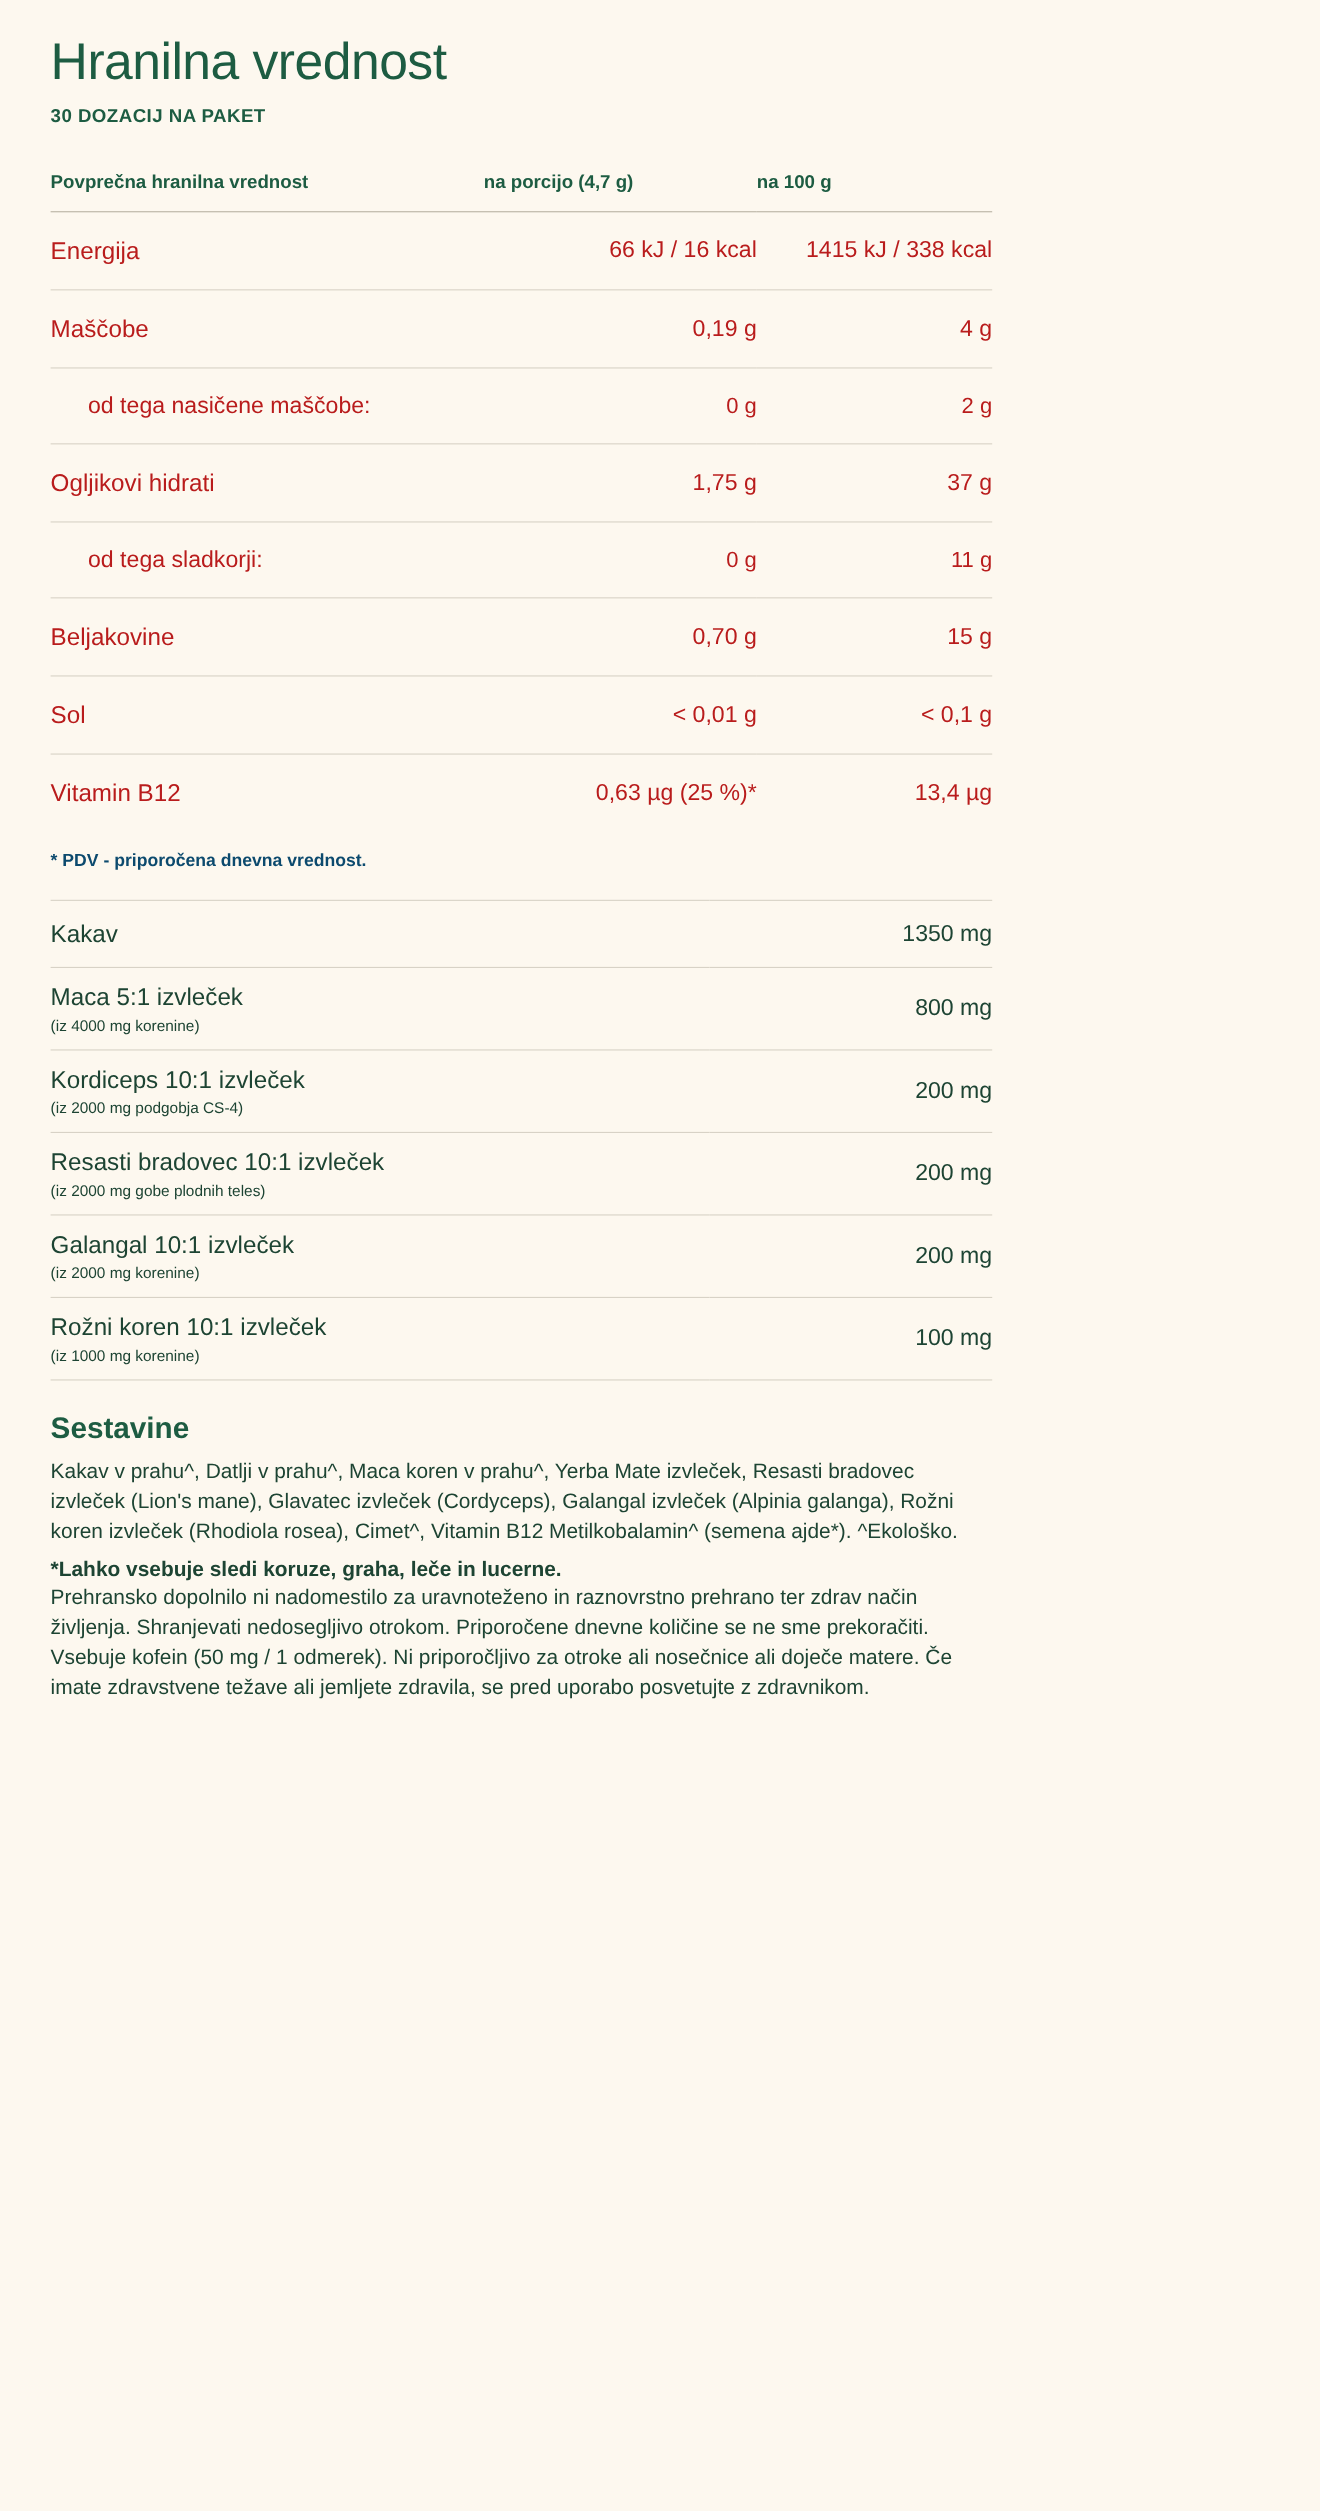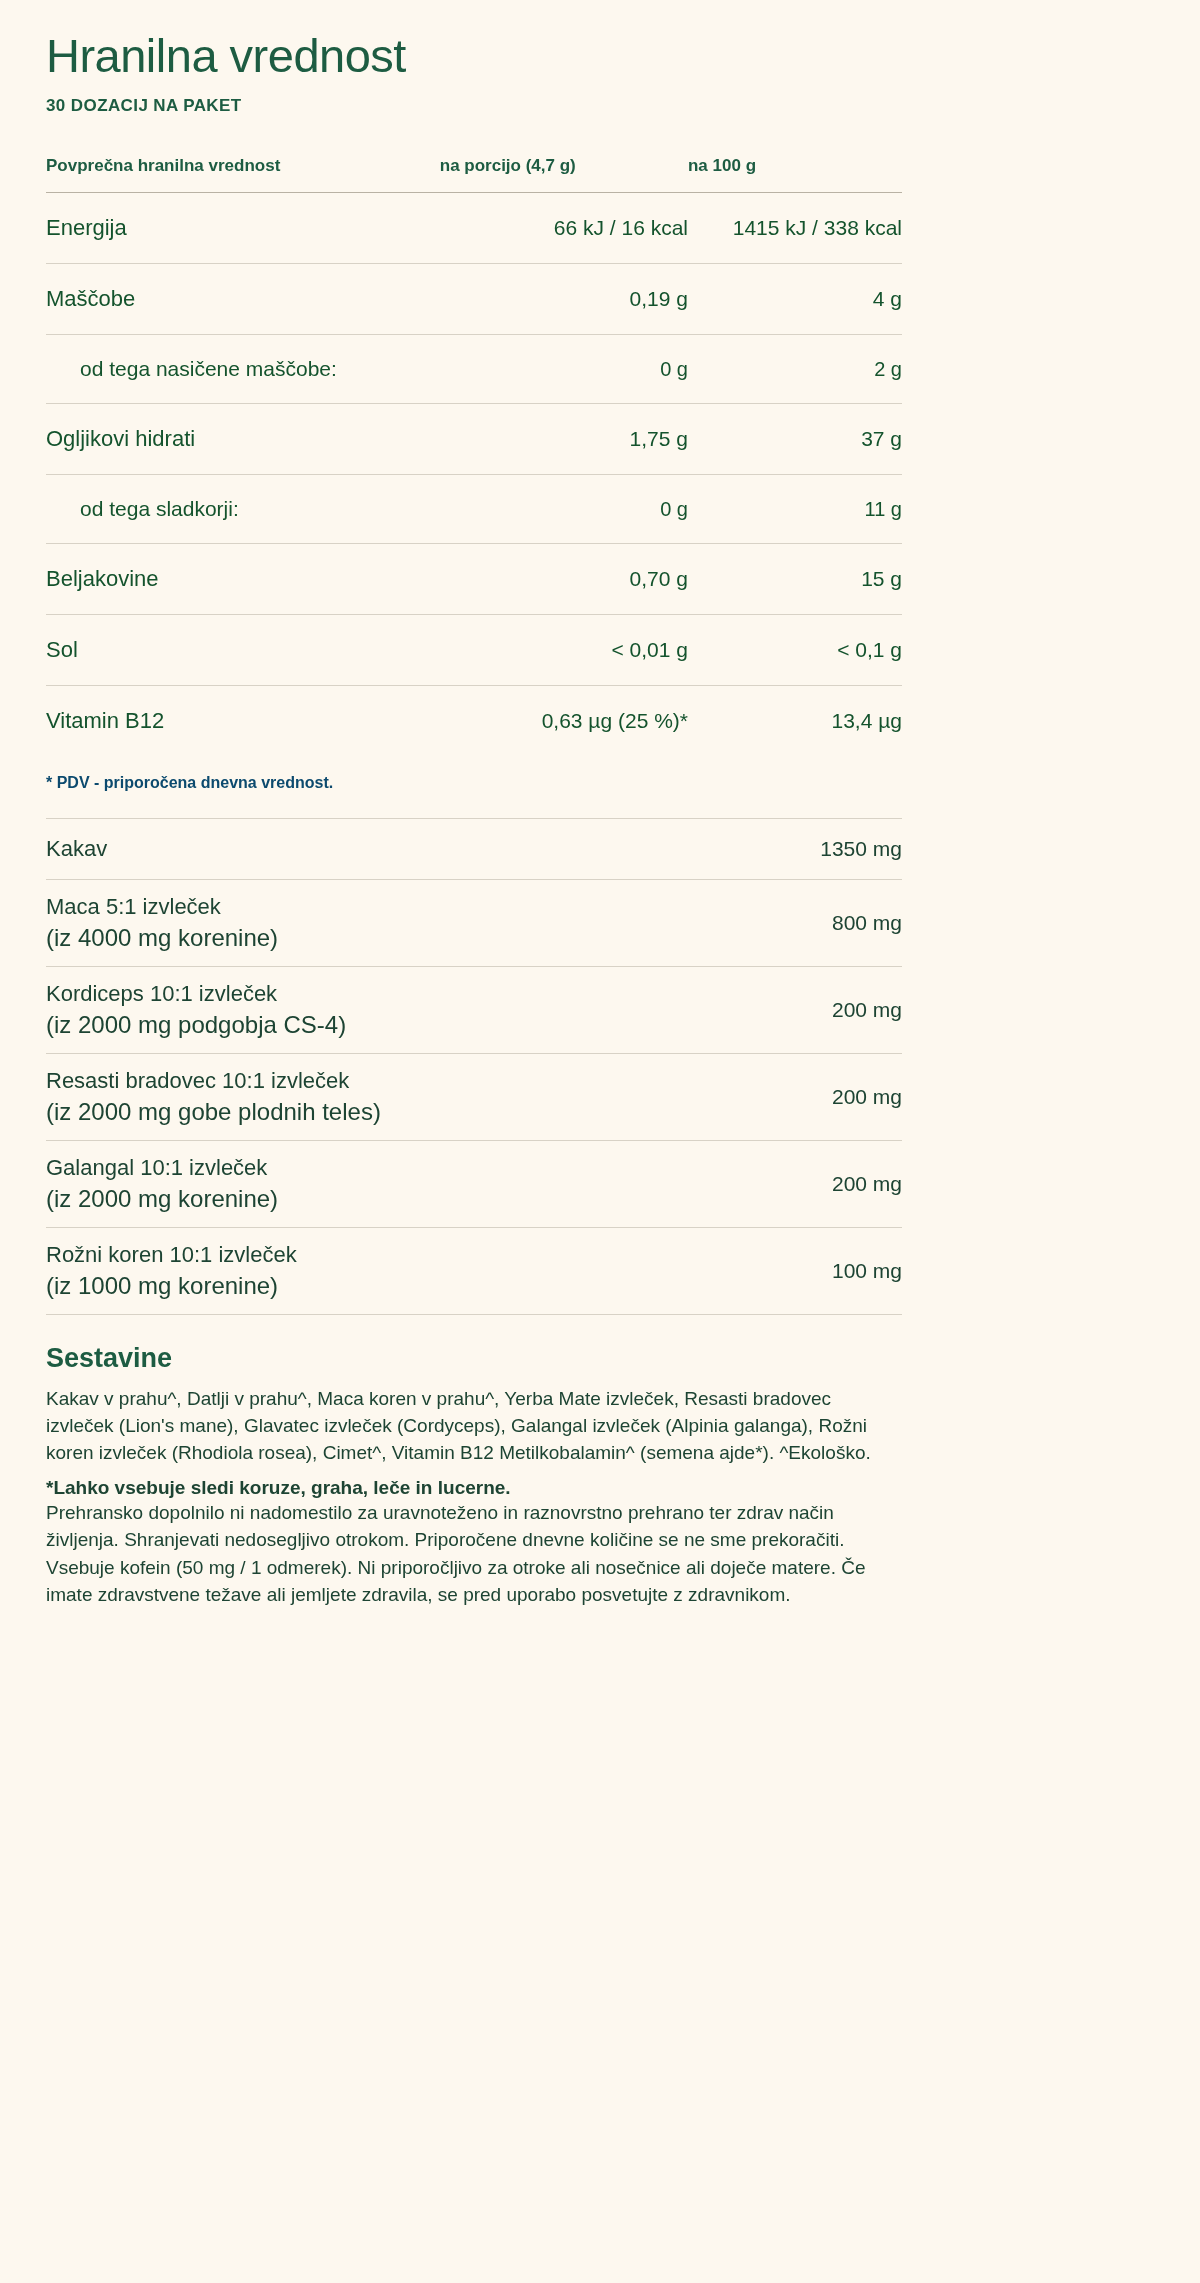--- a/index.html
+++ b/index.html
@@ -50,21 +50,21 @@
     color: #1d5c42;
     text-align: left;
     padding: 0 0 16px 0;
     vertical-align: bottom;
   }
   .nutri th.num { text-align: left; }
 
   .nutri td {
     font-size: 22px;
     font-weight: 400;
-    color: #14532d;
+    color: #b91c1c;
     padding: 16px 0 18px 0;
     border-top: 1px solid #d8d2c6;
     vertical-align: middle;
   }
   .nutri td.num {
     text-align: right;
     font-size: 21px;
   }
   .nutri tr.sub td.lbl { padding-left: 34px; font-size: 21px; }
   .nutri tr.sub td.num { vertical-align: bottom; font-size: 20px; }
@@ -94,21 +94,21 @@
     margin-top: 44px;
   }
   .ingred tr.first td { border-top: 1px solid #d8d2c6; }
   .ingred td.amt {
     text-align: right;
     font-size: 21px;
     vertical-align: middle;
   }
   .ingred .sub2 {
     display: block;
-    font-size: 24px;
+    font-size: 14px;
     margin-top: 4px;
   }
   .ingred tr.single td { padding: 17px 0 17px 0; }
   .ingred tr.last td { border-bottom: 1px solid #d8d2c6; }
 
   h2.sect {
     font-size: 27px;
     font-weight: bold;
     color: #1d5c42;
     margin: 28px 0 12px 0;

